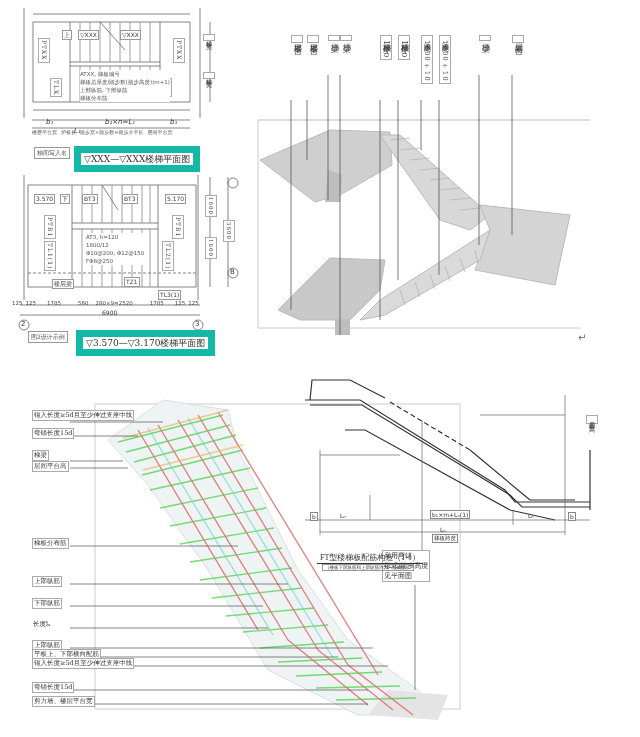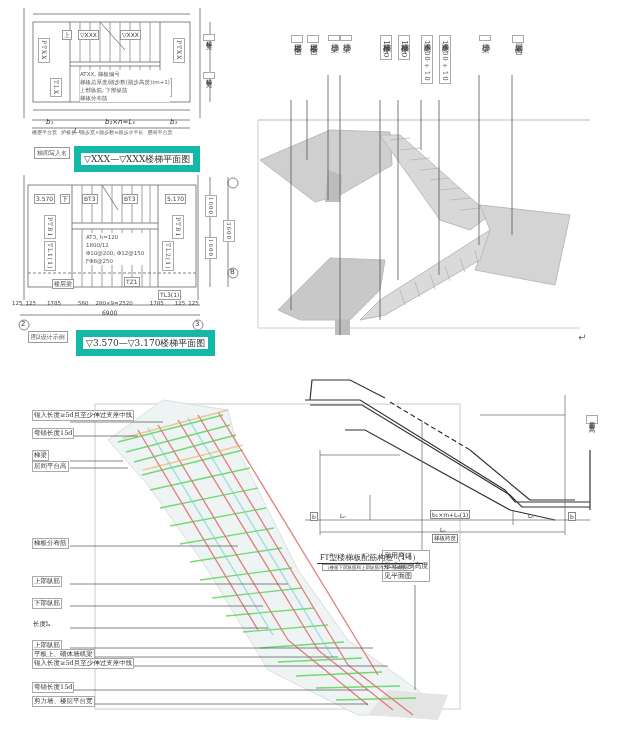--- a/index.html
+++ b/index.html
@@ -290,21 +290,21 @@
     <span>锚入长度≥5d且至少伸过支座中线</span>
   </div>
   <div class="rebar-lbl" style="left:32px;top:58px;">弯锚长度15d</div>
   <div class="rebar-lbl" style="left:32px;top:80px;">梯梁</div>
   <div class="rebar-lbl" style="left:32px;top:91px;">层间平台高</div>
   <div class="rebar-lbl" style="left:32px;top:168px;">梯板分布筋</div>
   <div class="rebar-lbl" style="left:32px;top:206px;">上部纵筋</div>
   <div class="rebar-lbl" style="left:32px;top:228px;">下部纵筋</div>
   <div class="rebar-lbl" style="left:32px;top:250px;border:none;">长度lₐ</div>
   <div class="rebar-lbl" style="left:32px;top:270px;">上部纵筋</div>
-  <div class="rebar-lbl" style="left:32px;top:279px;">平板上、砌体墙或梁</div>
+  <div class="rebar-lbl" style="left:32px;top:279px;">平板上、下部横向配筋</div>
   <div class="rebar-lbl" style="left:32px;top:288px;">锚入长度≥5d且至少伸过支座中线</div>
   <div class="rebar-lbl" style="left:32px;top:312px;">弯锚长度15d</div>
   <div class="rebar-lbl" style="left:32px;top:326px;">剪力墙、楼层平台宽</div>
   <div class="rebar-lbl" style="left:382px;top:180px;line-height:10px;font-size:7px;">
     <div>采用弯锚</div>
     <div>形式/踏步高度</div>
     <div>见平面图</div>
   </div>
 </div>
 

